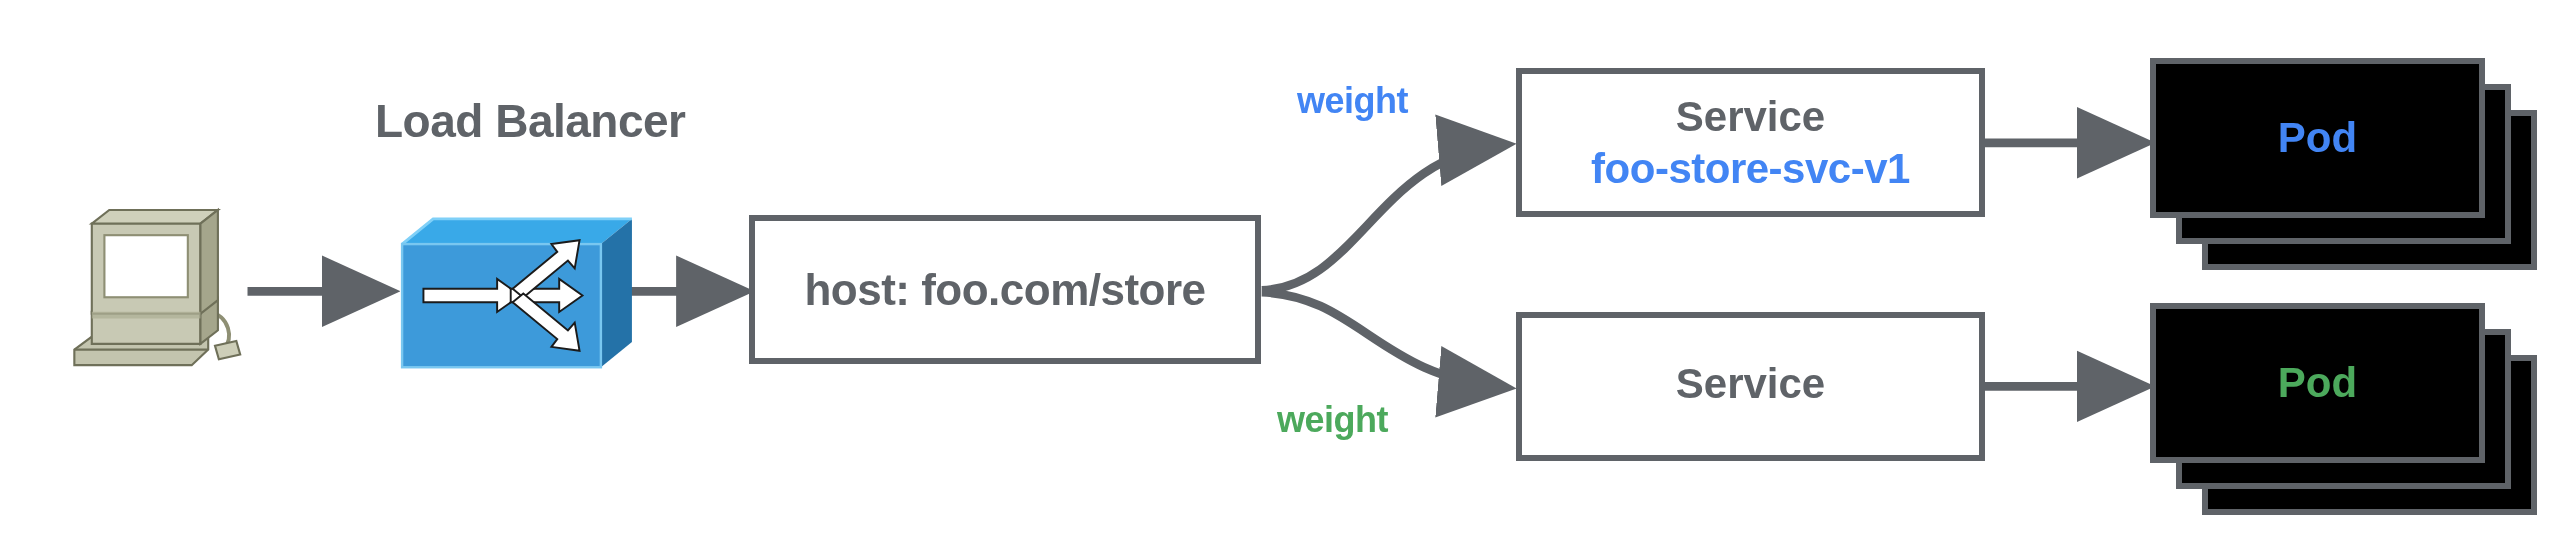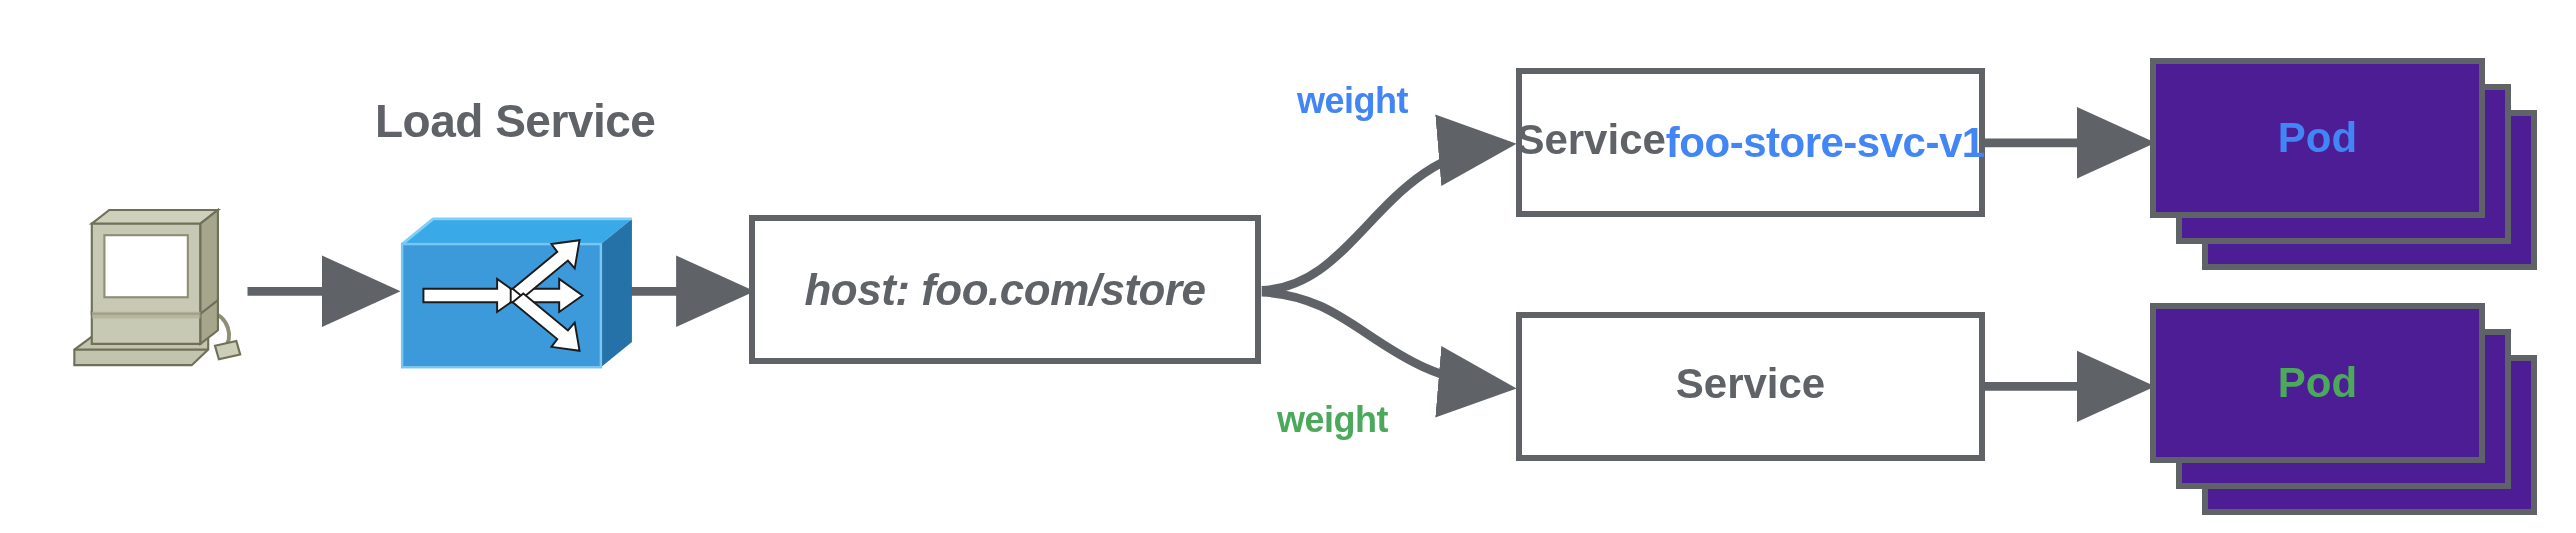--- a/index.html
+++ b/index.html
@@ -23,21 +23,21 @@
     pointer-events:none;
   }
 
   
   .nodebox{
     position:absolute;
     box-sizing:border-box;
     background:#ffffff;
     border:6.8px solid #5f6368;
     display:flex;
-    flex-direction:row;
+    flex-direction:column;
     align-items:center;
     justify-content:center;
     z-index:6;
   }
   .nodebox .line1{
     font-weight:bold;
     color:#5f6368;
     line-height:1.12;
     white-space:nowrap;
   }
@@ -45,21 +45,21 @@
     font-weight:bold;
     line-height:1.12;
     white-space:nowrap;
   }
 
   
   #host-box{
     left:749px; top:215px;
     width:512px; height:149px;
   }
-  #host-box .line1{ font-size:44px; letter-spacing:-0.5px;font-style:italic; }
+  #host-box .line1{ font-size:44px; letter-spacing:-0.5px; }
 
   
   .service-box{
     left:1516px;
     width:469px;
     height:149px;
   }
   #service-box-v1{ top:68px; }
   #service-box-v2{ top:312px; }
   .service-box .line1{ font-size:42px; margin-bottom:5.8px; }
@@ -70,21 +70,21 @@
     position:absolute;
     width:388px;
     height:223px;
     z-index:6;
   }
   #pod-stack-v1{ left:2150px; top:58px; }
   #pod-stack-v2{ left:2150px; top:303px; }
   .pod-layer{
     position:absolute;
     box-sizing:border-box;
-    background:#4c1d95;
+    background:#000000;
     border:6.8px solid #5f6368;
     width:335px;
     height:160px;
   }
   .pod-layer.back2{ left:52px; top:52px; z-index:1; }
   .pod-layer.back1{ left:26px; top:26px; z-index:2; }
   .pod-layer.front{
     left:0; top:0; z-index:3;
     display:flex; align-items:center; justify-content:center;
   }
@@ -191,21 +191,21 @@
 
     <path d="M 28 76 L 104 76 L 104 66 L 128 83 L 104 100 L 104 90 L 28 90 z" fill="#ffffff" stroke="#1b1b1b" stroke-width="2"></path>
 
     <path d="M 118 76 L 168 76 L 168 66 L 192 83 L 168 100 L 168 90 L 118 90 z" fill="#ffffff" stroke="#1b1b1b" stroke-width="2"></path>
 
     <path d="M 120 76 L 166 38 L 160 30 L 189 26 L 184 55 L 177 47 L 131 85 z" fill="#ffffff" stroke="#1b1b1b" stroke-width="2"></path>
 
     <path d="M 120 90 L 166 128 L 160 136 L 189 140 L 184 111 L 177 119 L 131 81 z" fill="#ffffff" stroke="#1b1b1b" stroke-width="2"></path>
   </svg>
 
-  <div id="lb-title">Load Service</div>
+  <div id="lb-title">Load Balancer</div>
 
   <div id="host-box" class="nodebox">
     <span class="line1">host: foo.com/store</span>
   </div>
 
   <div id="weight-label-v1" class="weight-label" style="color: rgb(66, 133, 244);">weight</div>
   <div id="weight-label-v2" class="weight-label" style="color: rgb(76, 169, 92);">weight</div>
 
   <div id="service-box-v1" class="nodebox service-box">
     <span class="line1">Service</span>

